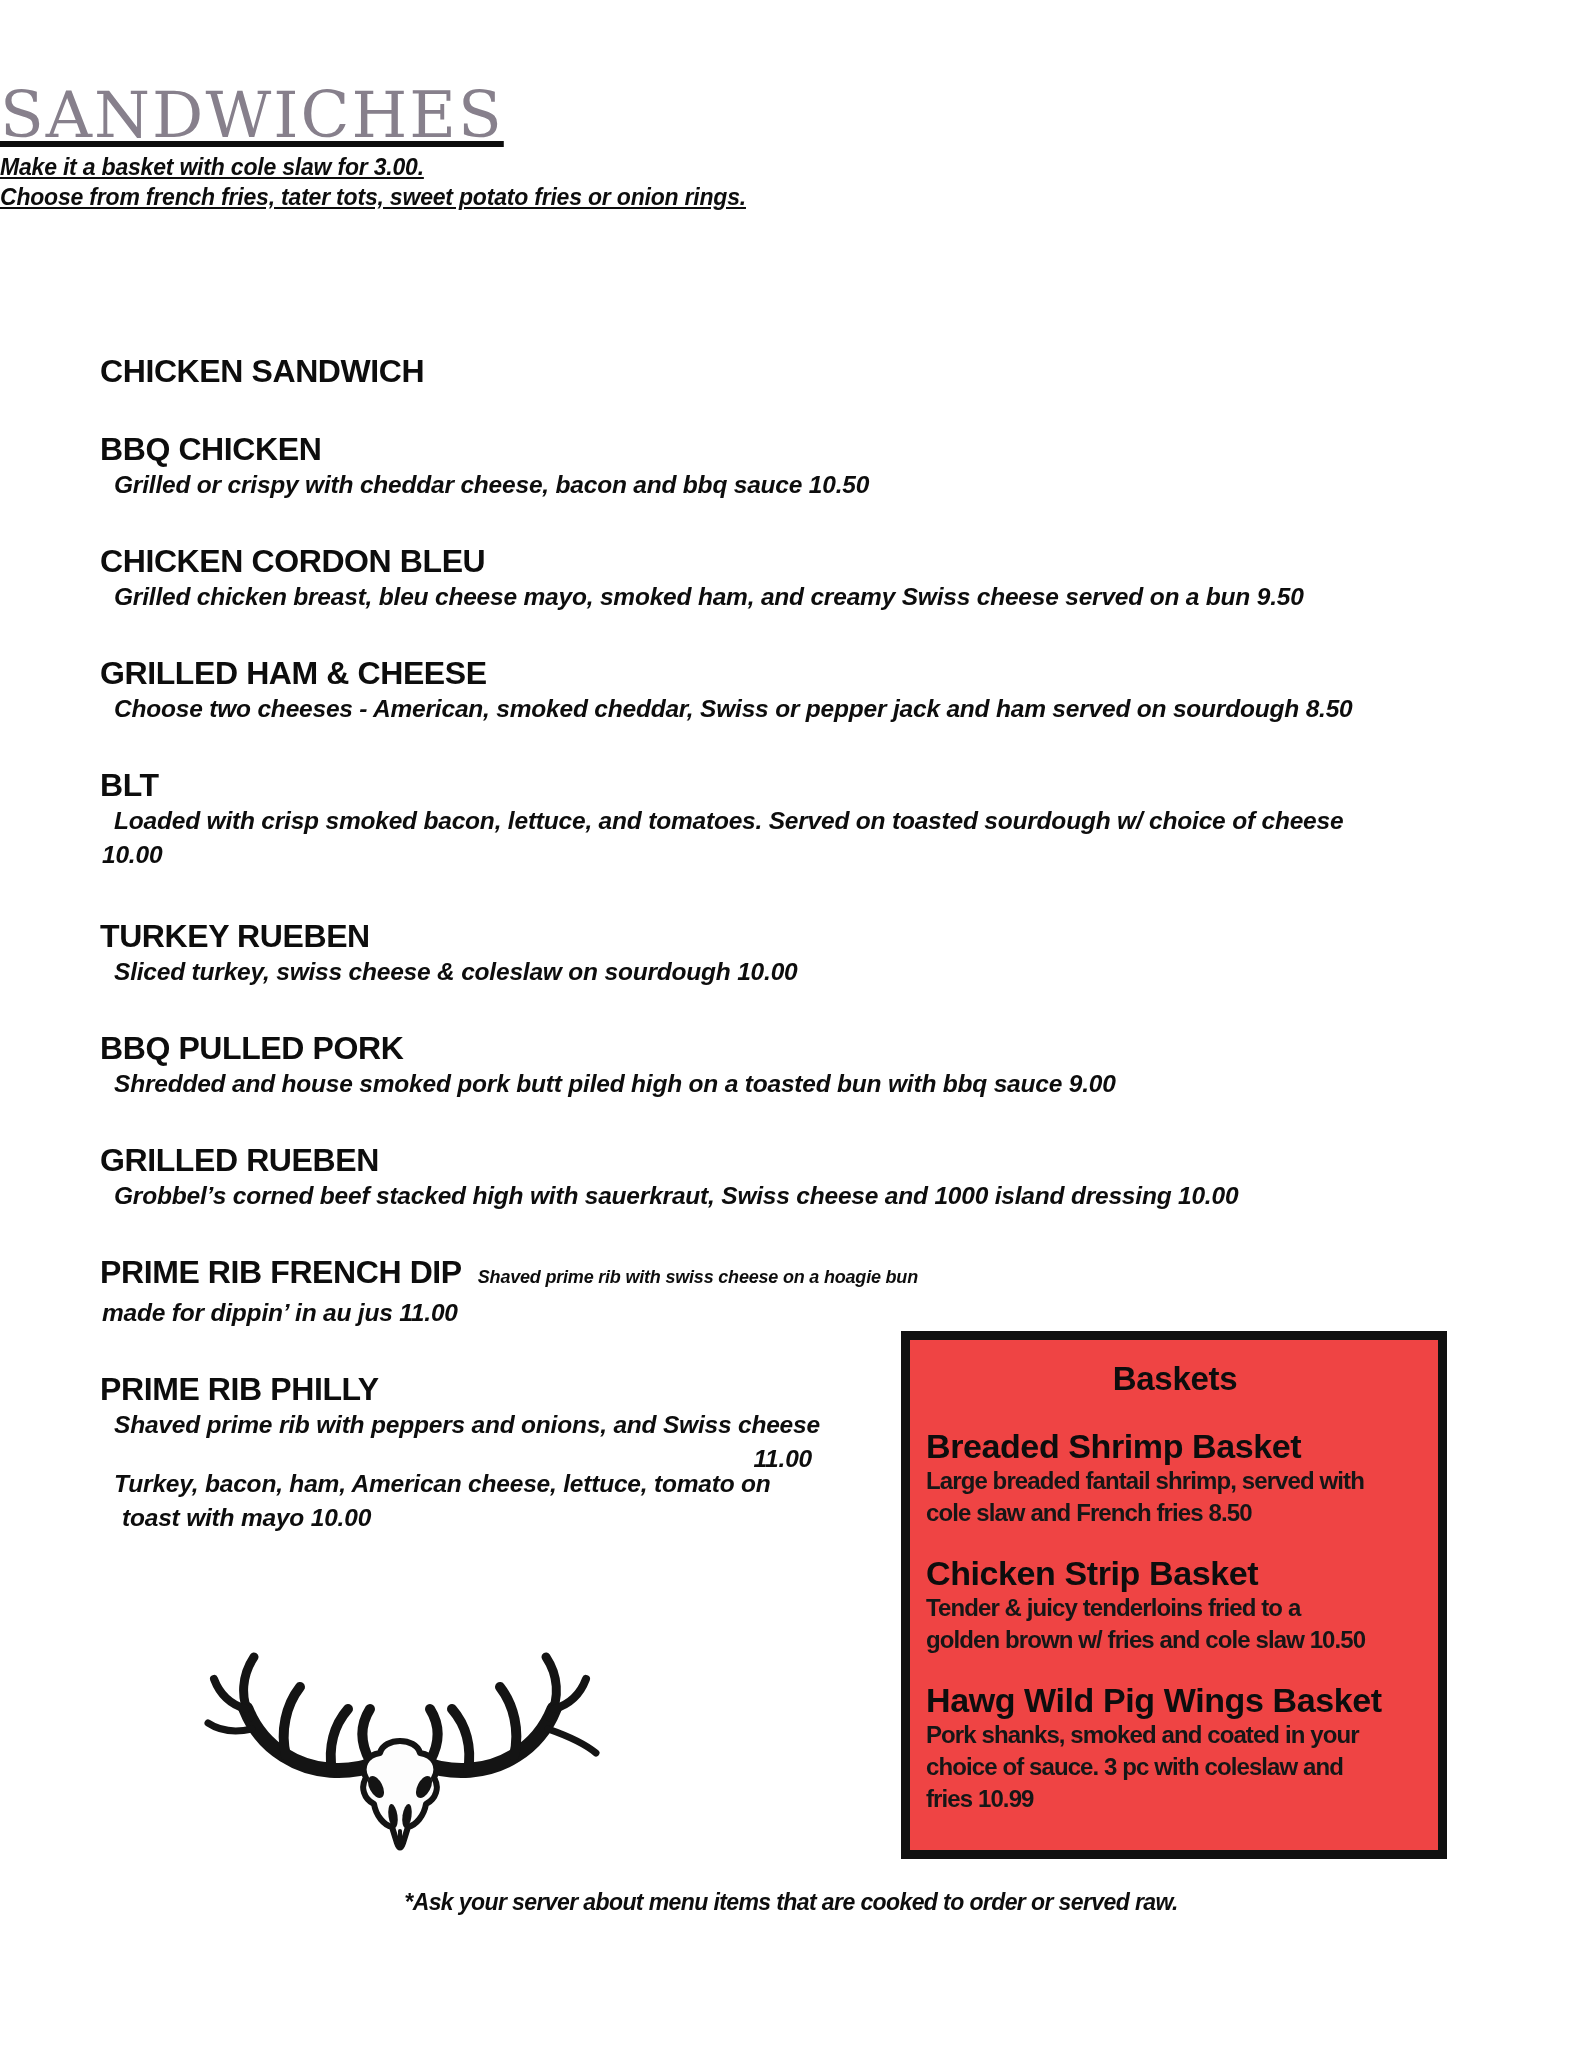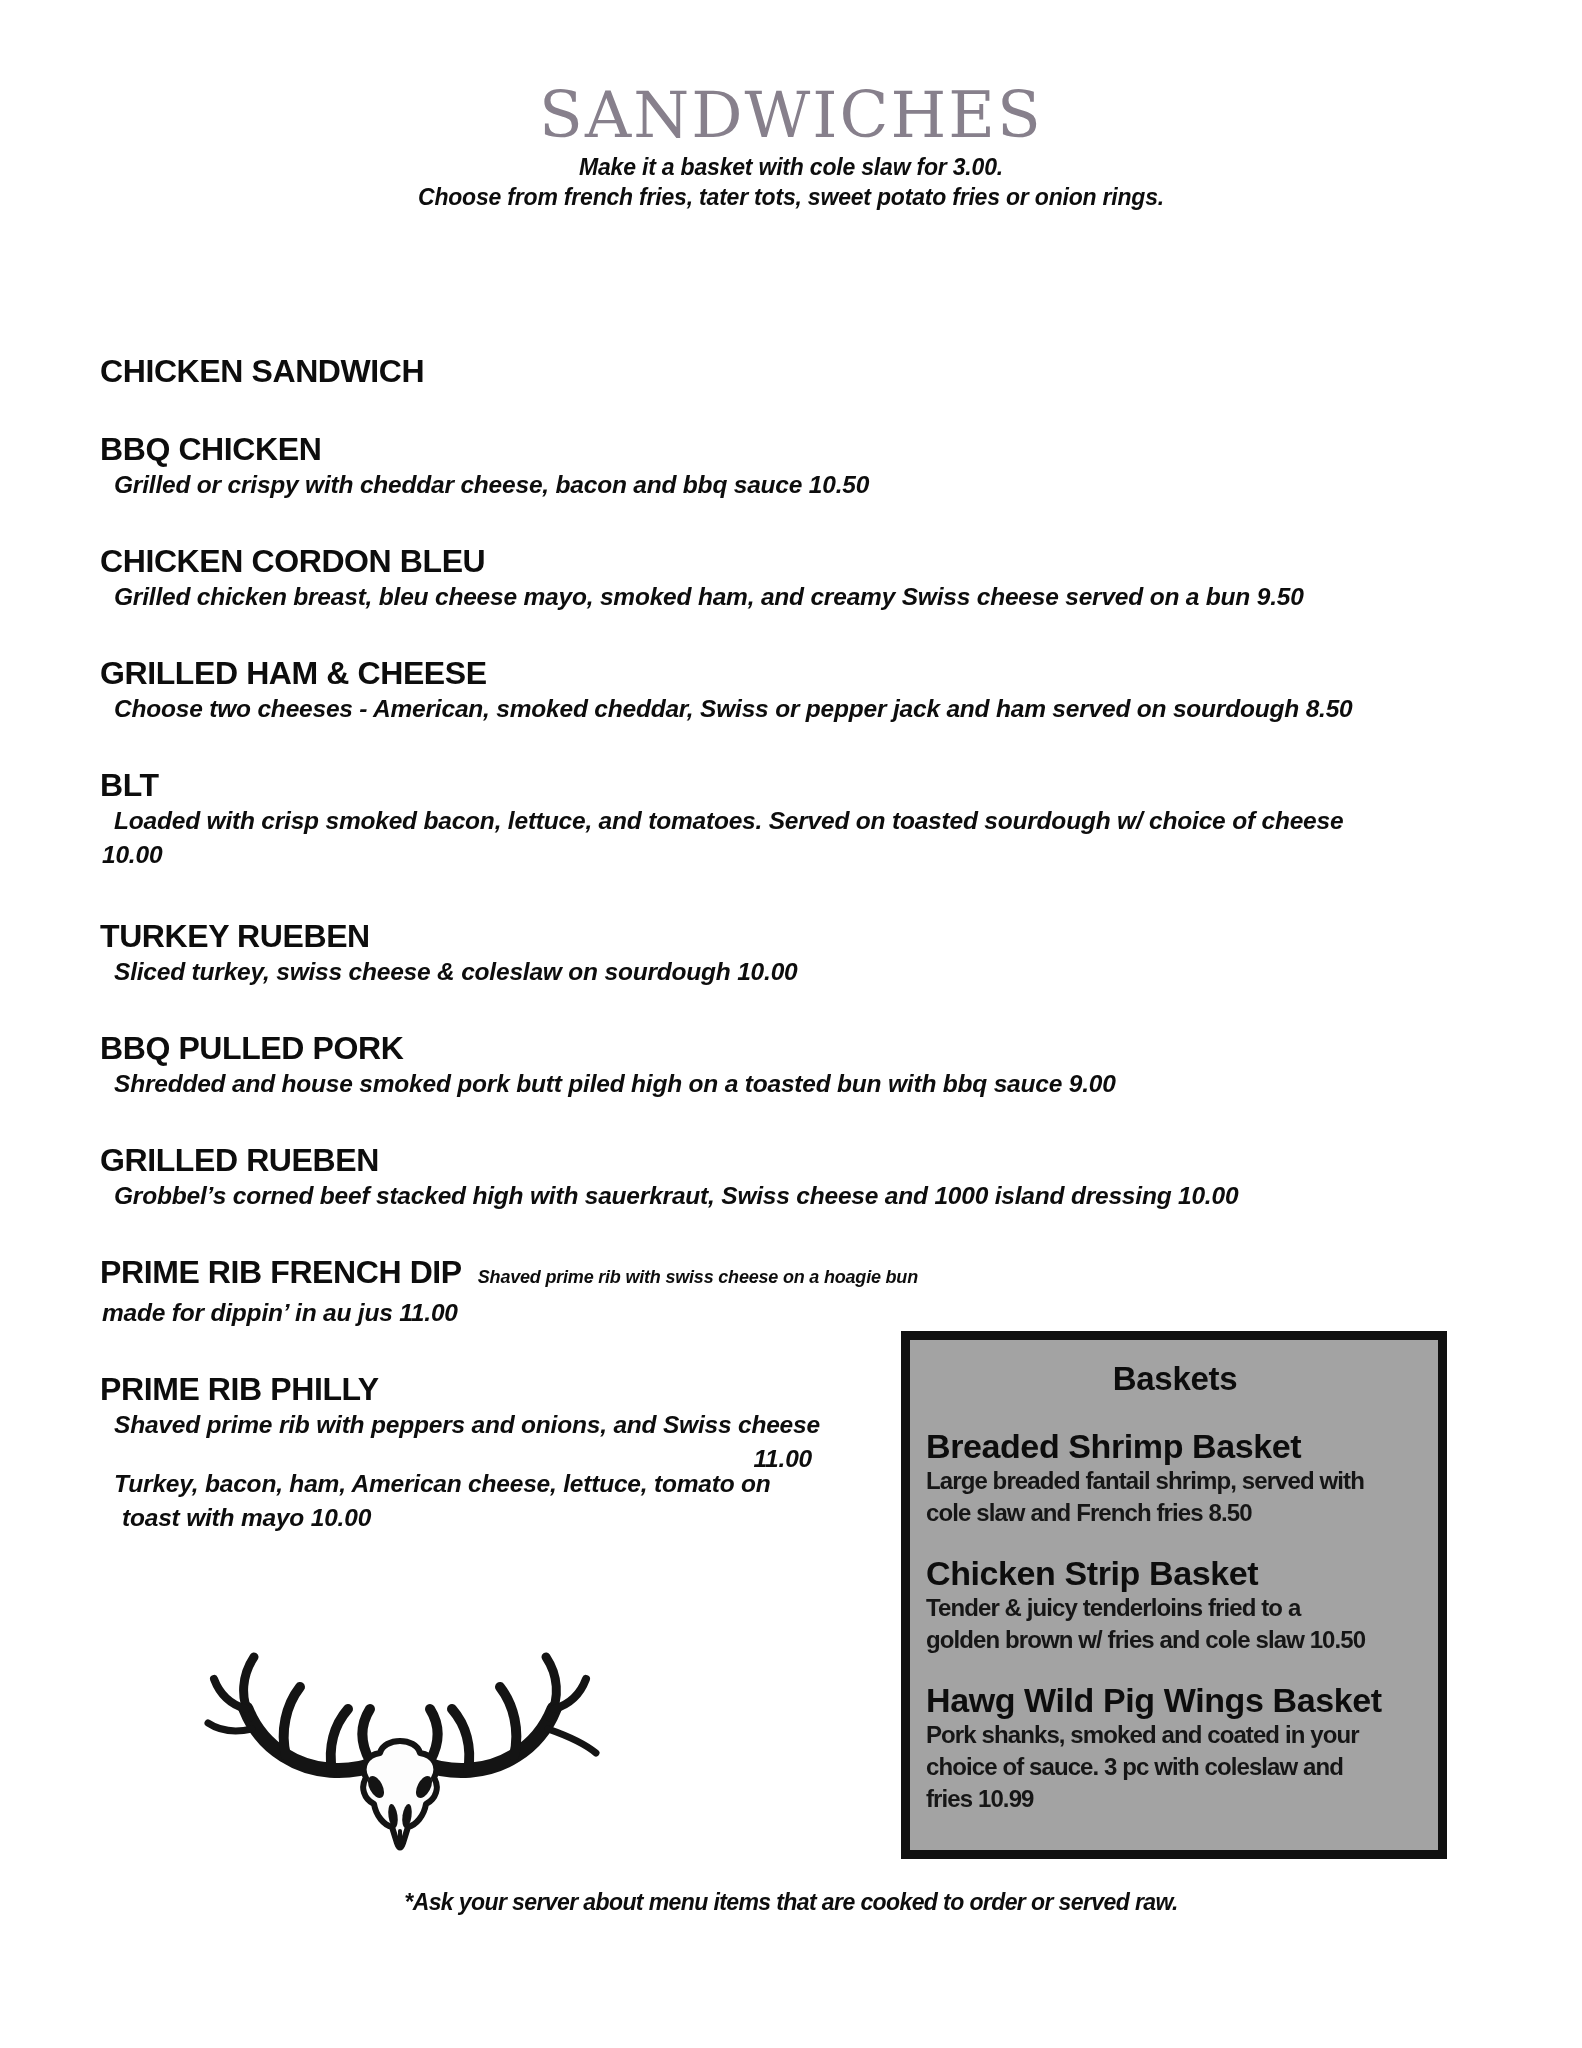--- a/index.html
+++ b/index.html
@@ -5,21 +5,21 @@
   html,body{margin:0;padding:0;background:#ffffff;}
   .page{
     position:relative;
     width:1582px;height:2048px;
     background:#ffffff;
     font-family:"Liberation Sans",sans-serif;
     color:#0d0d0d;
     overflow:hidden;
   }
   
-  .header{position:absolute;top:80px;left:0;width:100%;text-align:center;}
+  .header{position:absolute;top:80px;left:0;width:100%;text-align:left;text-decoration:underline;}
   .title{
     font-family:"DejaVu Serif",serif;
     font-size:64px;line-height:1.12;
     letter-spacing:2px;font-weight:normal;
     margin:0;
   }
   .subtitle{
     font-size:23px;font-weight:bold;font-style:italic;
     line-height:30px;letter-spacing:-0.2px;
   }
@@ -40,21 +40,21 @@
   }
   .desc-line.noindent{padding-left:2px;}
   .desc-line.indent2{padding-left:22px;}
   .desc-line.right{padding-left:0;width:712px;text-align:right;}
   .menu-item:nth-child(5){margin-bottom:45px;}   
   .menu-item:nth-child(10){margin-bottom:-9px;}  
   
   .baskets{
     position:absolute;left:901px;top:1331px;
     width:546px;height:528px;box-sizing:border-box;
-    border:9px solid #101010;background:#a3a3a3;
+    border:9px solid #101010;background:#ef4444;
     padding:8px 14px 0 16px;
   }
   .baskets-title{
     margin:12px 0 30px 0;text-align:center;
     font-size:33px;font-weight:bold;letter-spacing:-0.3px;
   }
   .basket-item{margin-bottom:26px;}
   .basket-title{
     margin:0;font-size:34px;font-weight:bold;
     letter-spacing:-0.4px;line-height:37px;

